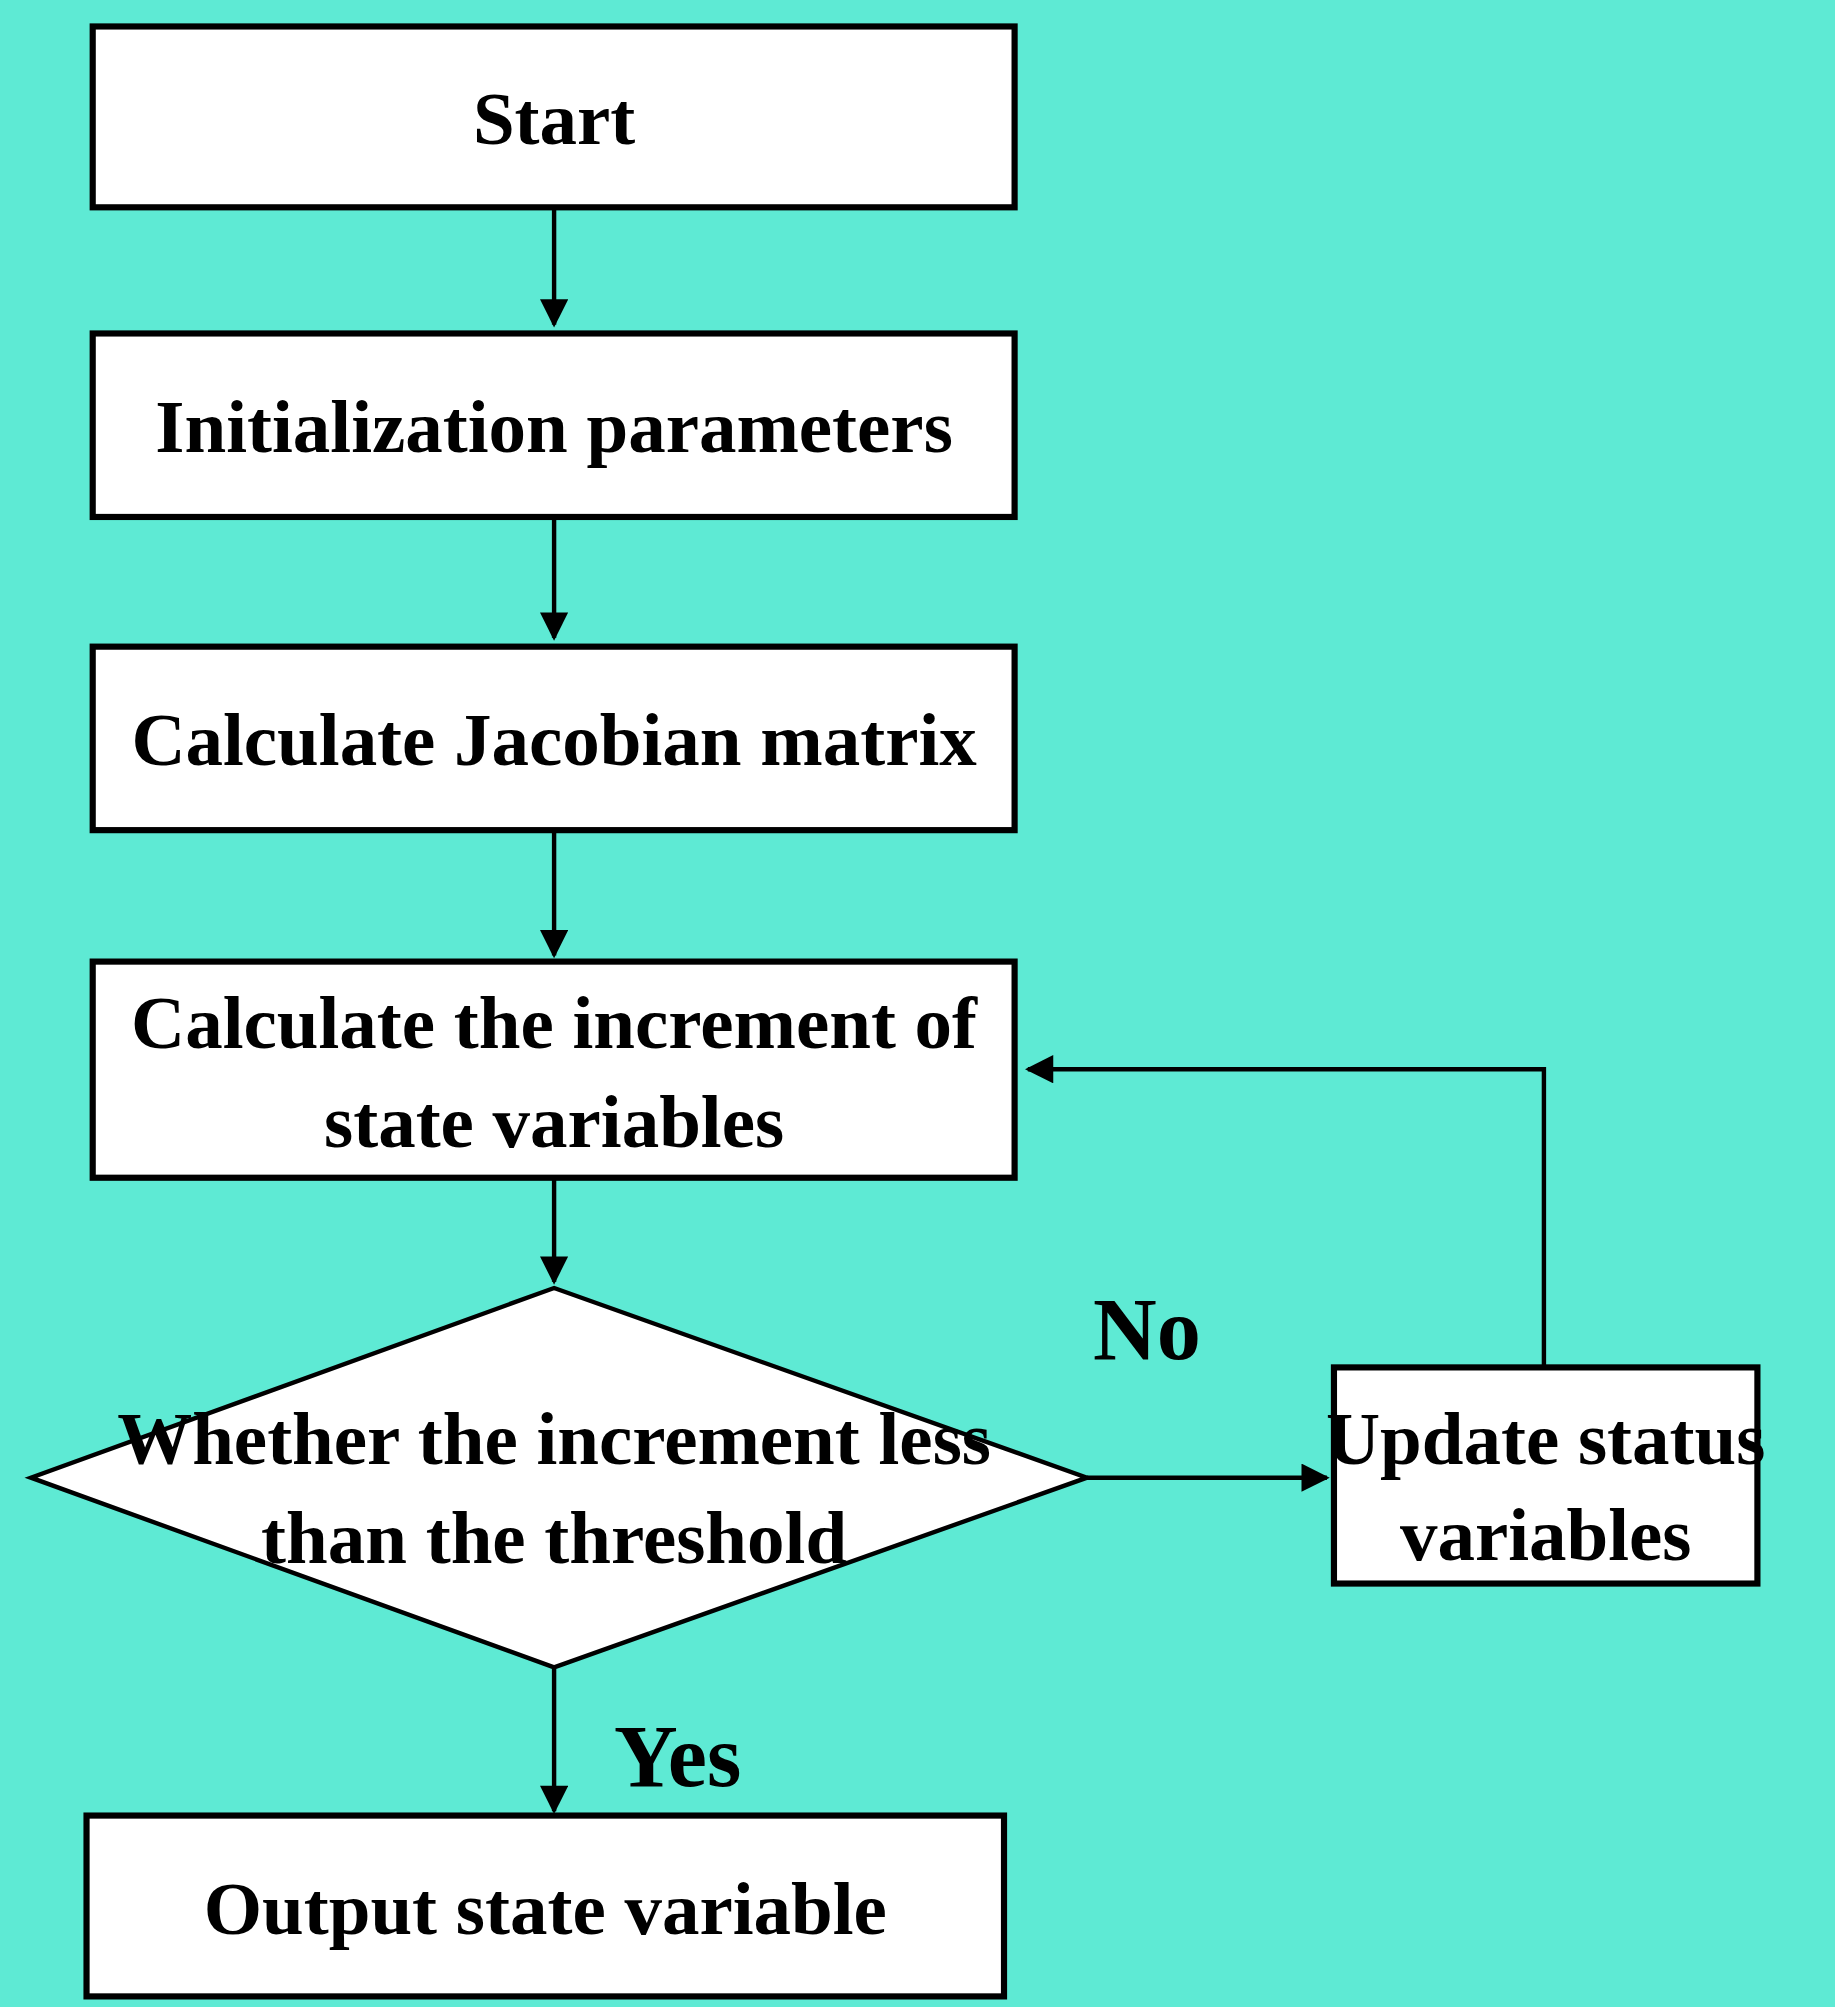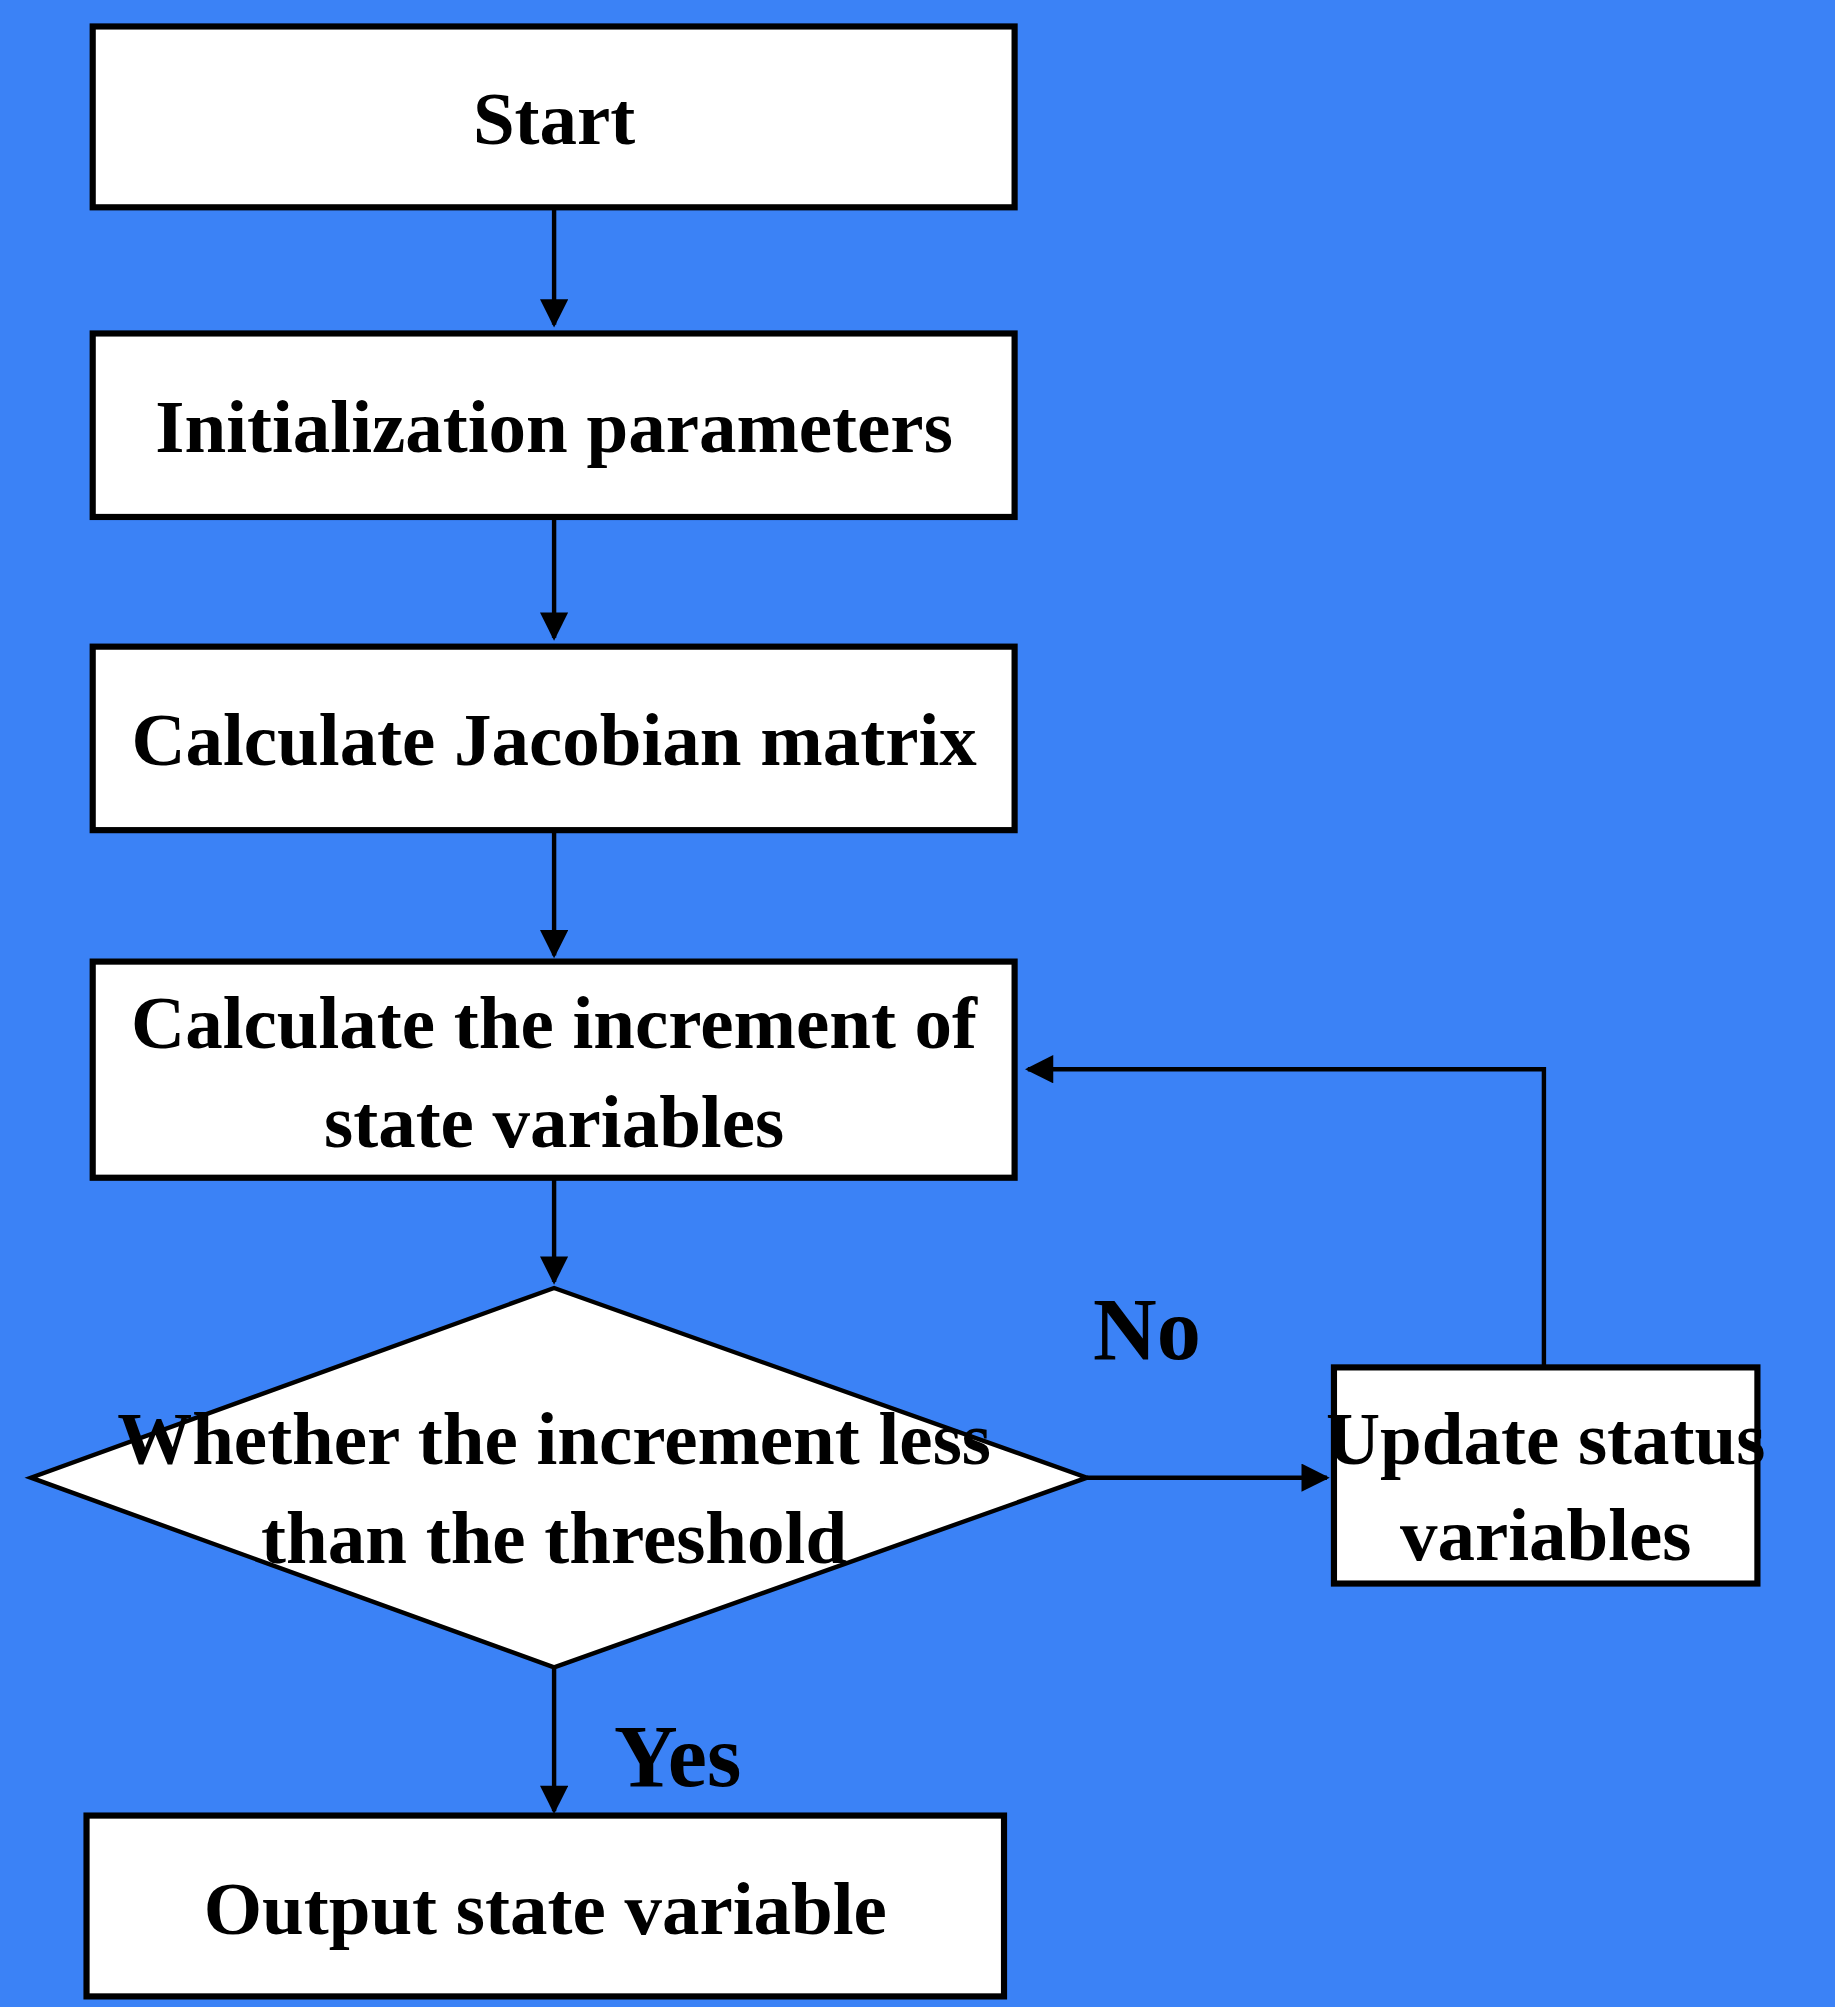--- a/index.html
+++ b/index.html
@@ -4,21 +4,21 @@
 <style>
   html, body {
     margin: 0;
     padding: 0;
     background: #ffffff;
   }
   .canvas {
     position: relative;
     width: 1836px;
     height: 2007px;
-    background: #3b82f6;
+    background: #5eead4;
     overflow: hidden;
   }
   svg {
     display: block;
   }
   .node-box {
     fill: #ffffff;
     stroke: #000000;
     stroke-width: 7;
   }

